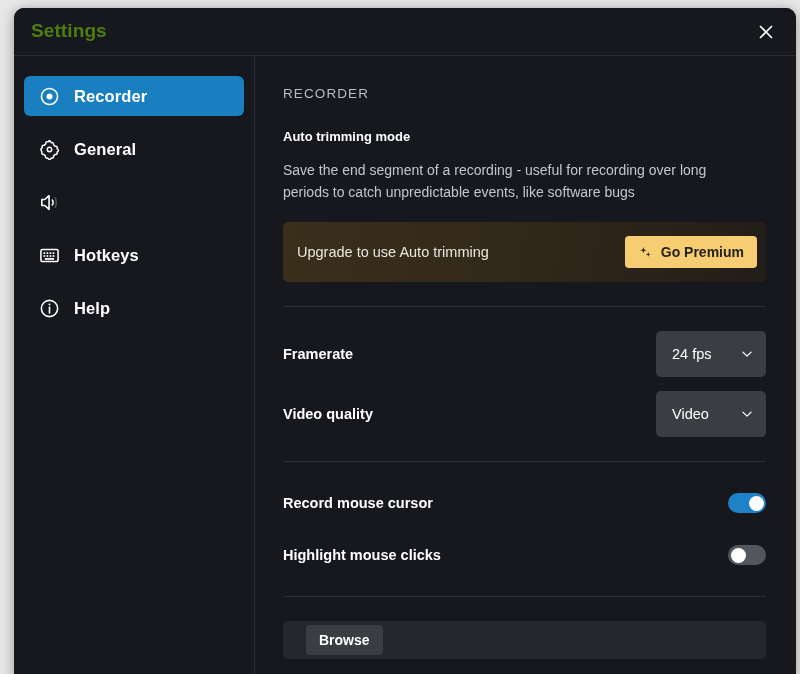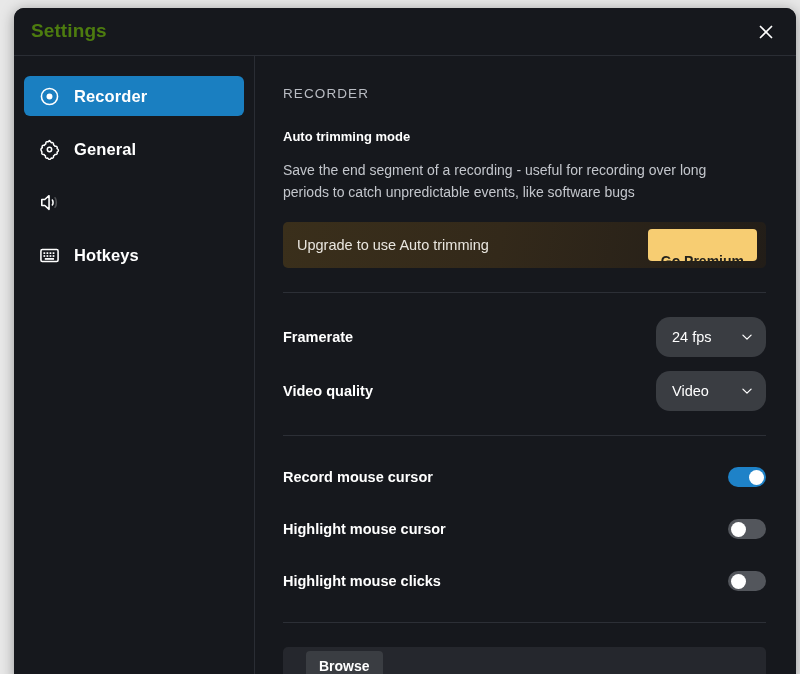--- a/index.html
+++ b/index.html
@@ -125,21 +125,21 @@
   .desc {
     font-size: 14px;
     color: #c3c6cc;
     line-height: 1.55;
     max-width: 470px;
     margin-bottom: 19px;
   }
 
   
   .premium-banner {
-    height: 46px;
+    height: 60px;
     border-radius: 5px;
     background: linear-gradient(100deg, #3a2f1b 0%, #33291a 45%, #221d18 100%);
     display: flex;
     align-items: center;
     justify-content: space-between;
     padding: 0 9px 0 14px;
   }
   .premium-text {
     font-size: 14.5px;
     color: #e9e6df;
@@ -151,21 +151,20 @@
     background: #f7cd72;
     color: #23221c;
     font-size: 14px;
     font-weight: bold;
     border: none;
     border-radius: 4px;
     height: 30px;
     padding: 16px 13px;
     cursor: pointer;
     font-family: "Liberation Sans", sans-serif;
-    flex-direction: column;
   }
   .premium-btn svg { display: block; }
 
   .divider {
     height: 1px;
     background: #2c2f36;
     margin: 24px 0;
   }
 
   
@@ -181,22 +180,22 @@
     font-size: 14.5px;
     font-weight: bold;
     color: #ffffff;
   }
 
   .dropdown {
     display: flex;
     align-items: center;
     justify-content: space-between;
     background: #3a3d42;
-    border-radius: 14px;
-    height: 40px;
+    border-radius: 5px;
+    height: 46px;
     padding: 0 12px 0 16px;
     min-width: 110px;
     cursor: pointer;
   }
   .dropdown-value {
     font-size: 14.5px;
     color: #ffffff;
     margin-right: 14px;
   }
   .dropdown svg { display: block; flex: 0 0 auto; }
@@ -309,20 +308,30 @@
             <rect x="5.1" y="11.6" width="2" height="2" fill="#ffffff"></rect>
             <rect x="8.6" y="11.6" width="2" height="2" fill="#ffffff"></rect>
             <rect x="12.1" y="11.6" width="2" height="2" fill="#ffffff"></rect>
             <rect x="15.6" y="11.6" width="2" height="2" fill="#ffffff"></rect>
             <rect x="6.6" y="14.9" width="10.6" height="2" fill="#ffffff"></rect>
           </svg>
         </span>
         <span class="nav-label">Hotkeys</span>
       </div>
 
+      <div class="nav-item">
+        <span class="nav-icon">
+          <svg width="21" height="21" viewBox="0 0 24 24">
+            <circle cx="12" cy="12" r="9.3" fill="none" stroke="#ffffff" stroke-width="1.8"></circle>
+            <circle cx="12" cy="7.3" r="1.15" fill="#ffffff"></circle>
+            <path d="M12 10.6v6.6" stroke="#ffffff" stroke-width="1.8" stroke-linecap="round"></path>
+          </svg>
+        </span>
+        <span class="nav-label">Help</span>
+      </div>
 
     </div>
 
     <div class="content">
 
       <div class="section-title">RECORDER</div>
 
       <div class="field-title">Auto trimming mode</div>
 
       <div class="desc">Save the end segment of a recording - useful for recording over long periods to catch unpredictable events, like software bugs</div>
@@ -359,26 +368,20 @@
           </svg>
         </div>
       </div>
 
       <div class="divider"></div>
 
       <div class="toggle-group">
         <div class="row">
           <span class="row-label">Record mouse cursor</span>
           <div class="toggle on">
-              <span class="knob"></span>
-            </div>
-        </div>
-        <div class="row">
-          <span class="row-label">Highlight mouse cursor</span>
-          <div class="toggle">
               <span class="knob"></span>
             </div>
         </div>
         <div class="row">
           <span class="row-label">Highlight mouse clicks</span>
           <div class="toggle">
               <span class="knob"></span>
             </div>
         </div>
       </div>

